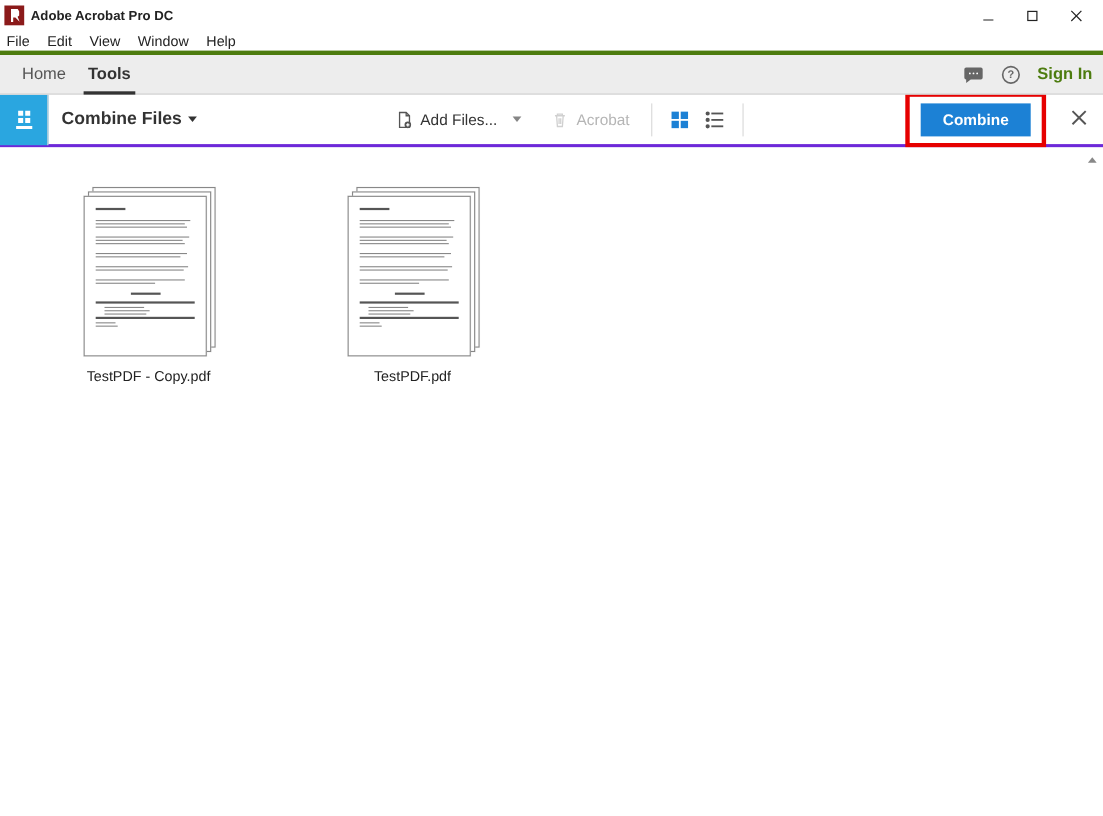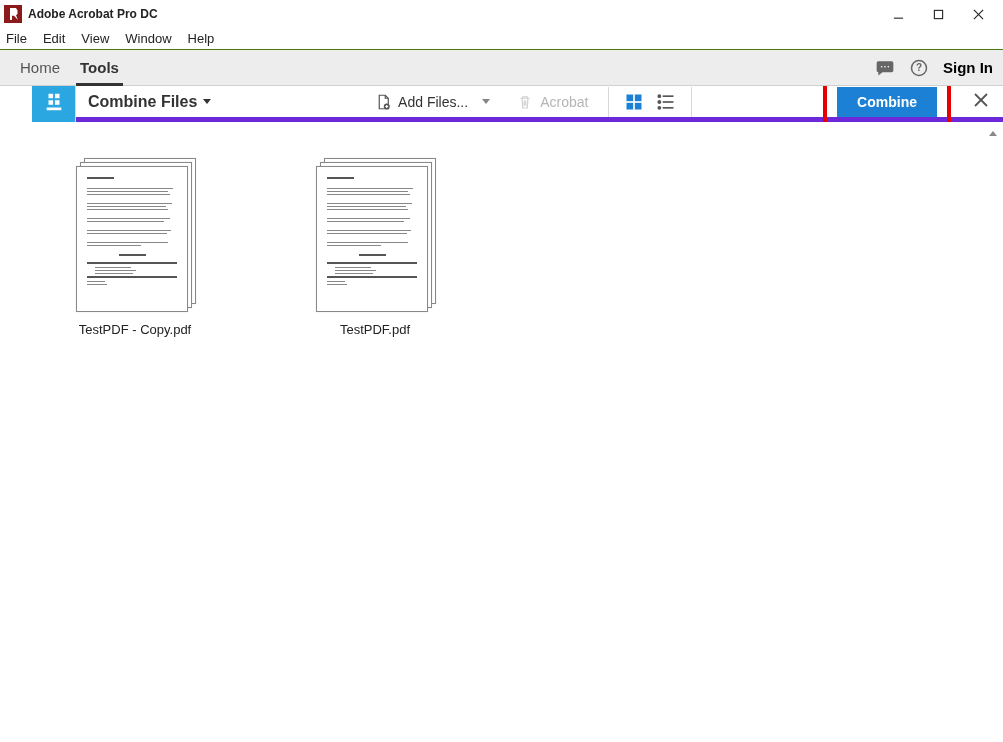--- a/index.html
+++ b/index.html
@@ -48,21 +48,21 @@
   }
   .win-btn svg { width: 11px; height: 11px; stroke: #222; stroke-width: 1.2; fill: none; }
 
   
   .menubar {
     height: 22px;
     display: flex;
     align-items: center;
     gap: 16px;
     padding: 0 6px;
-    border-bottom: 1px solid #4d7c0f;
+    border-bottom: 4px solid #4d7c0f;
     font-size: 13px;
     color: #222;
   }
   .menubar span { cursor: pointer; }
 
   
   .tabbar {
     height: 36px;
     background: #ededed;
     display: flex;
@@ -99,30 +99,29 @@
     margin-left: auto;
     display: flex;
     align-items: center;
     gap: 14px;
   }
   .tabbar-right .icon-btn {
     width: 20px; height: 20px;
     display: flex; align-items: center; justify-content: center;
     cursor: pointer;
   }
-  .signin { font-size: 15px; font-weight: 600; color: #000000; cursor: pointer; }
+  .signin { font-size: 15px; font-weight: 600; color: #4d7c0f; cursor: pointer; }
 
   
   .toolbar {
-    height: 36px;
-    display: flex;
-    align-items: center;
-    border-bottom: 5px solid #6d28d9;
-    background: #fff;
-    margin-left: 32px;
+    height: 48px;
+    display: flex;
+    align-items: center;
+    border-bottom: 3px solid #6d28d9;
+    background: #fff;
   }
   .tool-icon-box {
     width: 44px;
     height: 46px;
     background: #2aa6e0;
     display: flex;
     align-items: center;
     justify-content: center;
     border-right: 1px solid #d8d8d8;
   }

